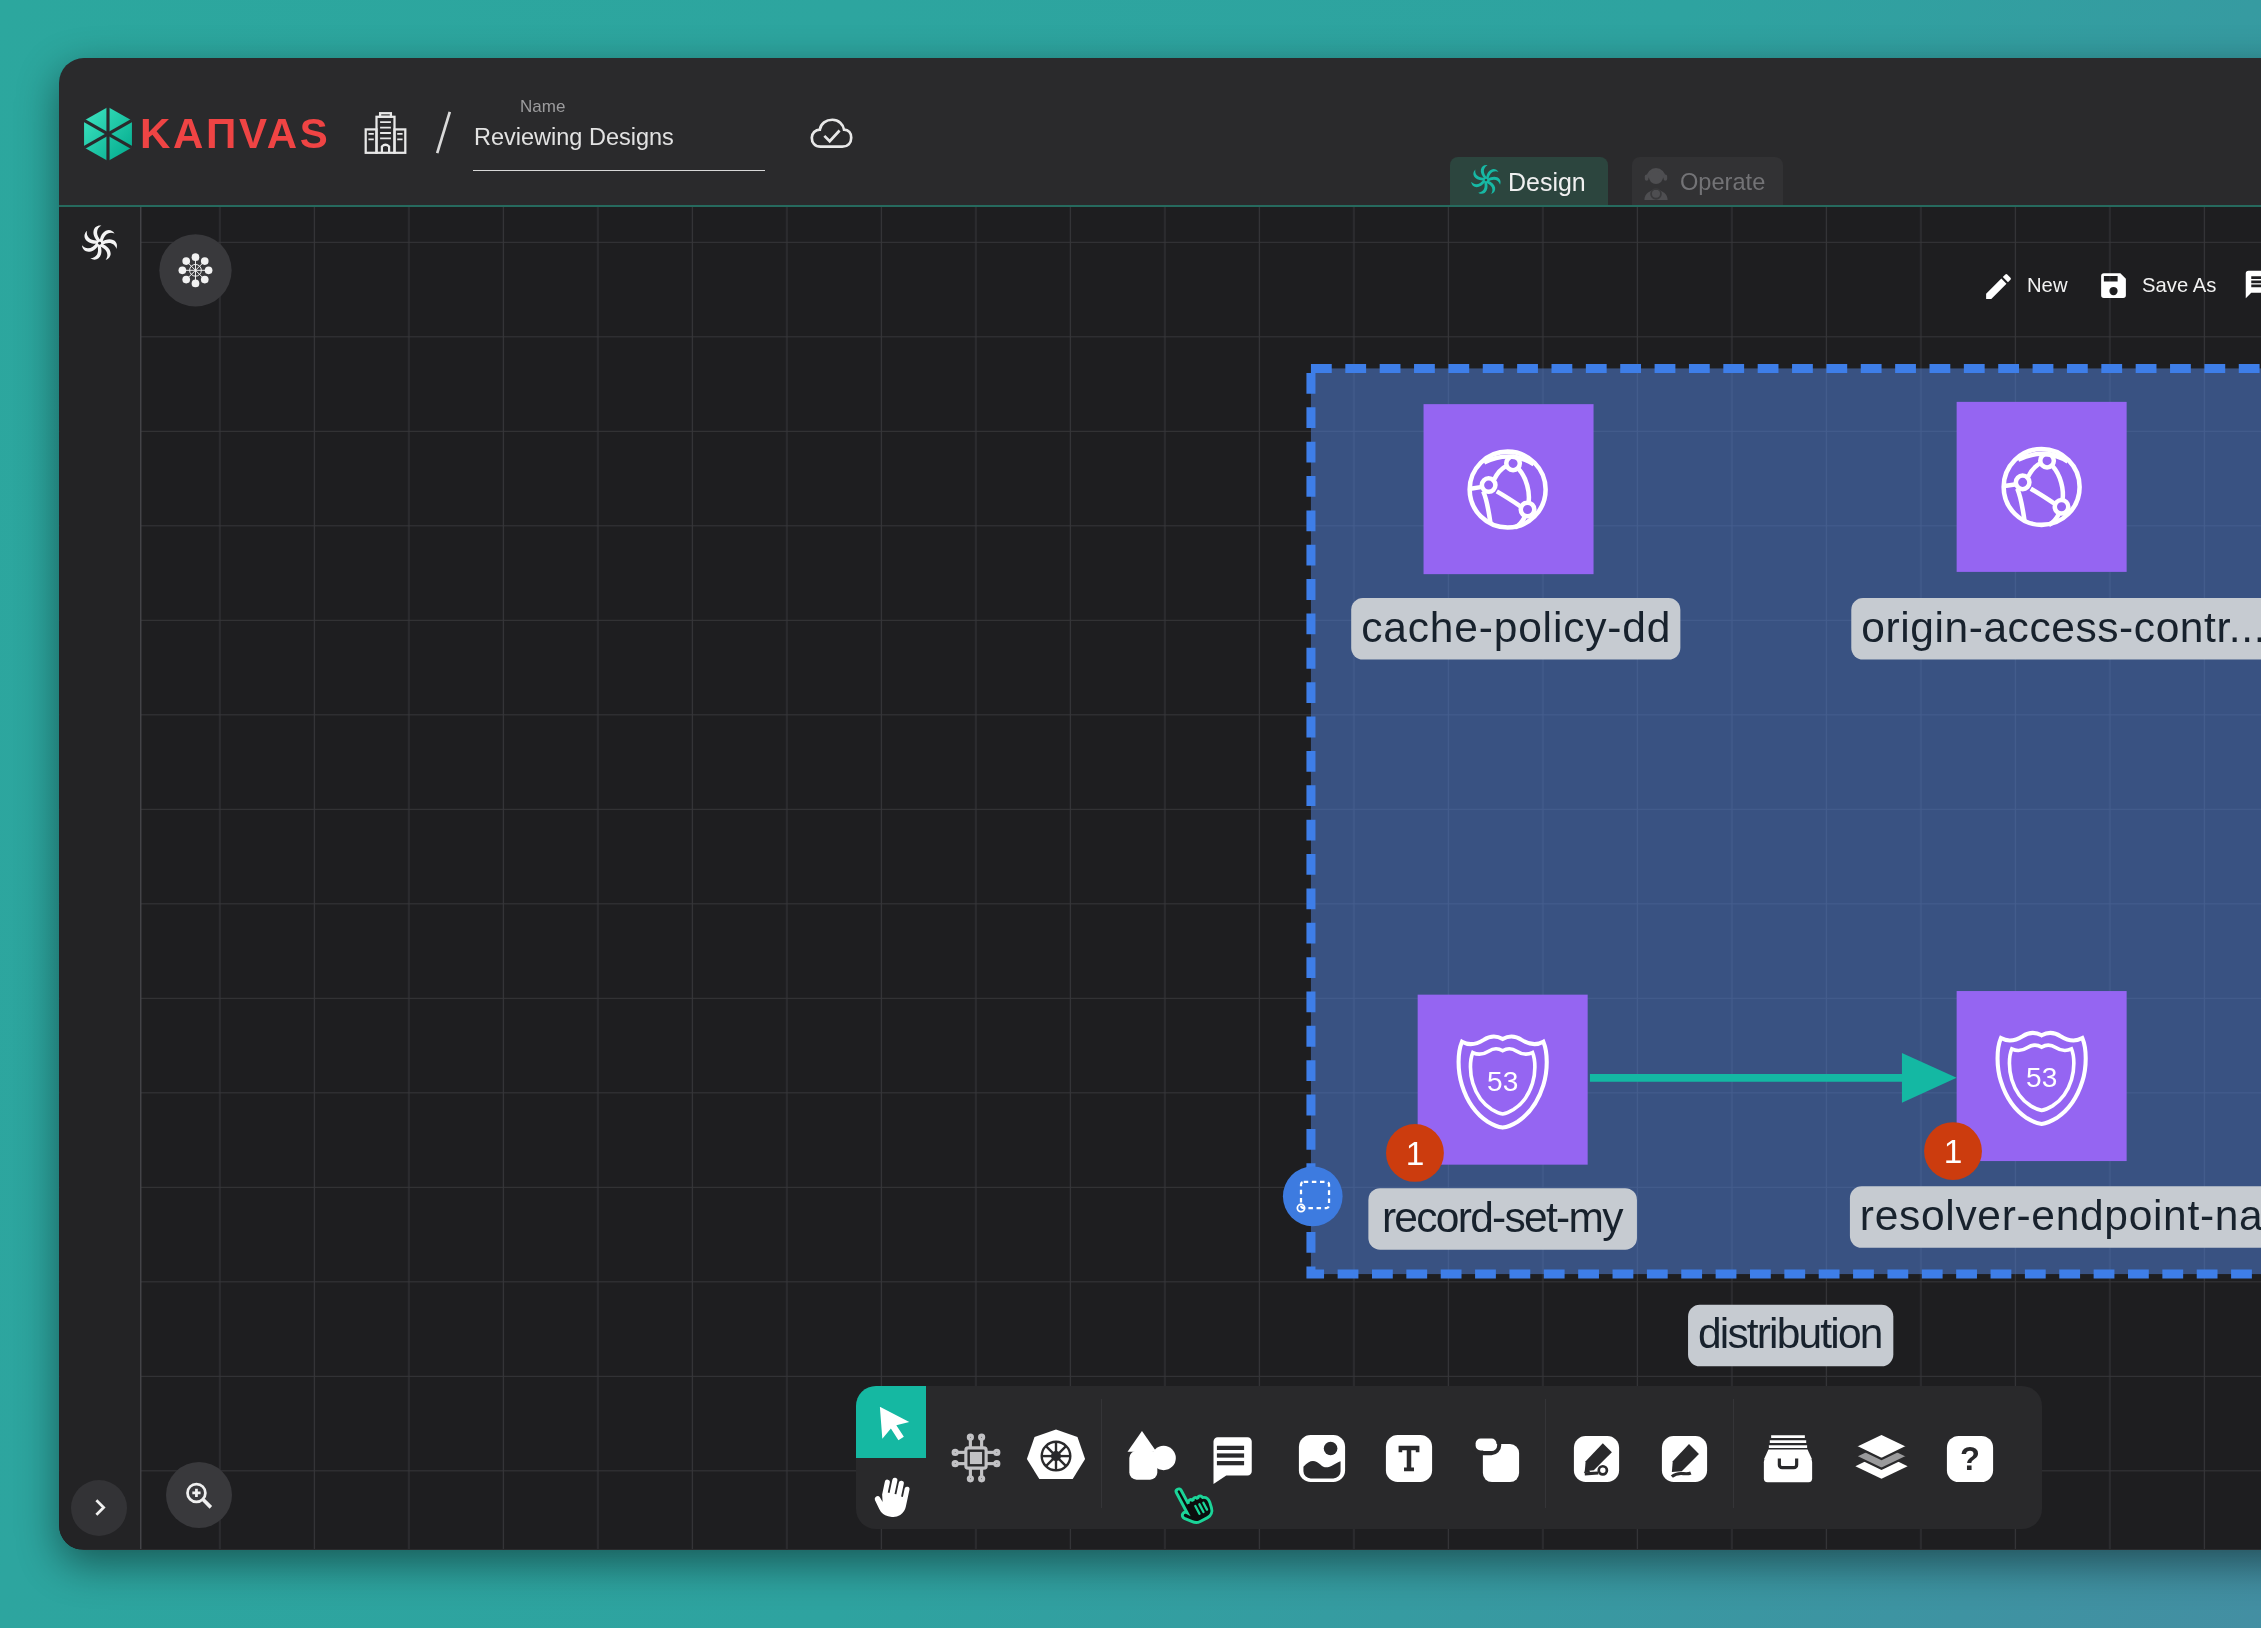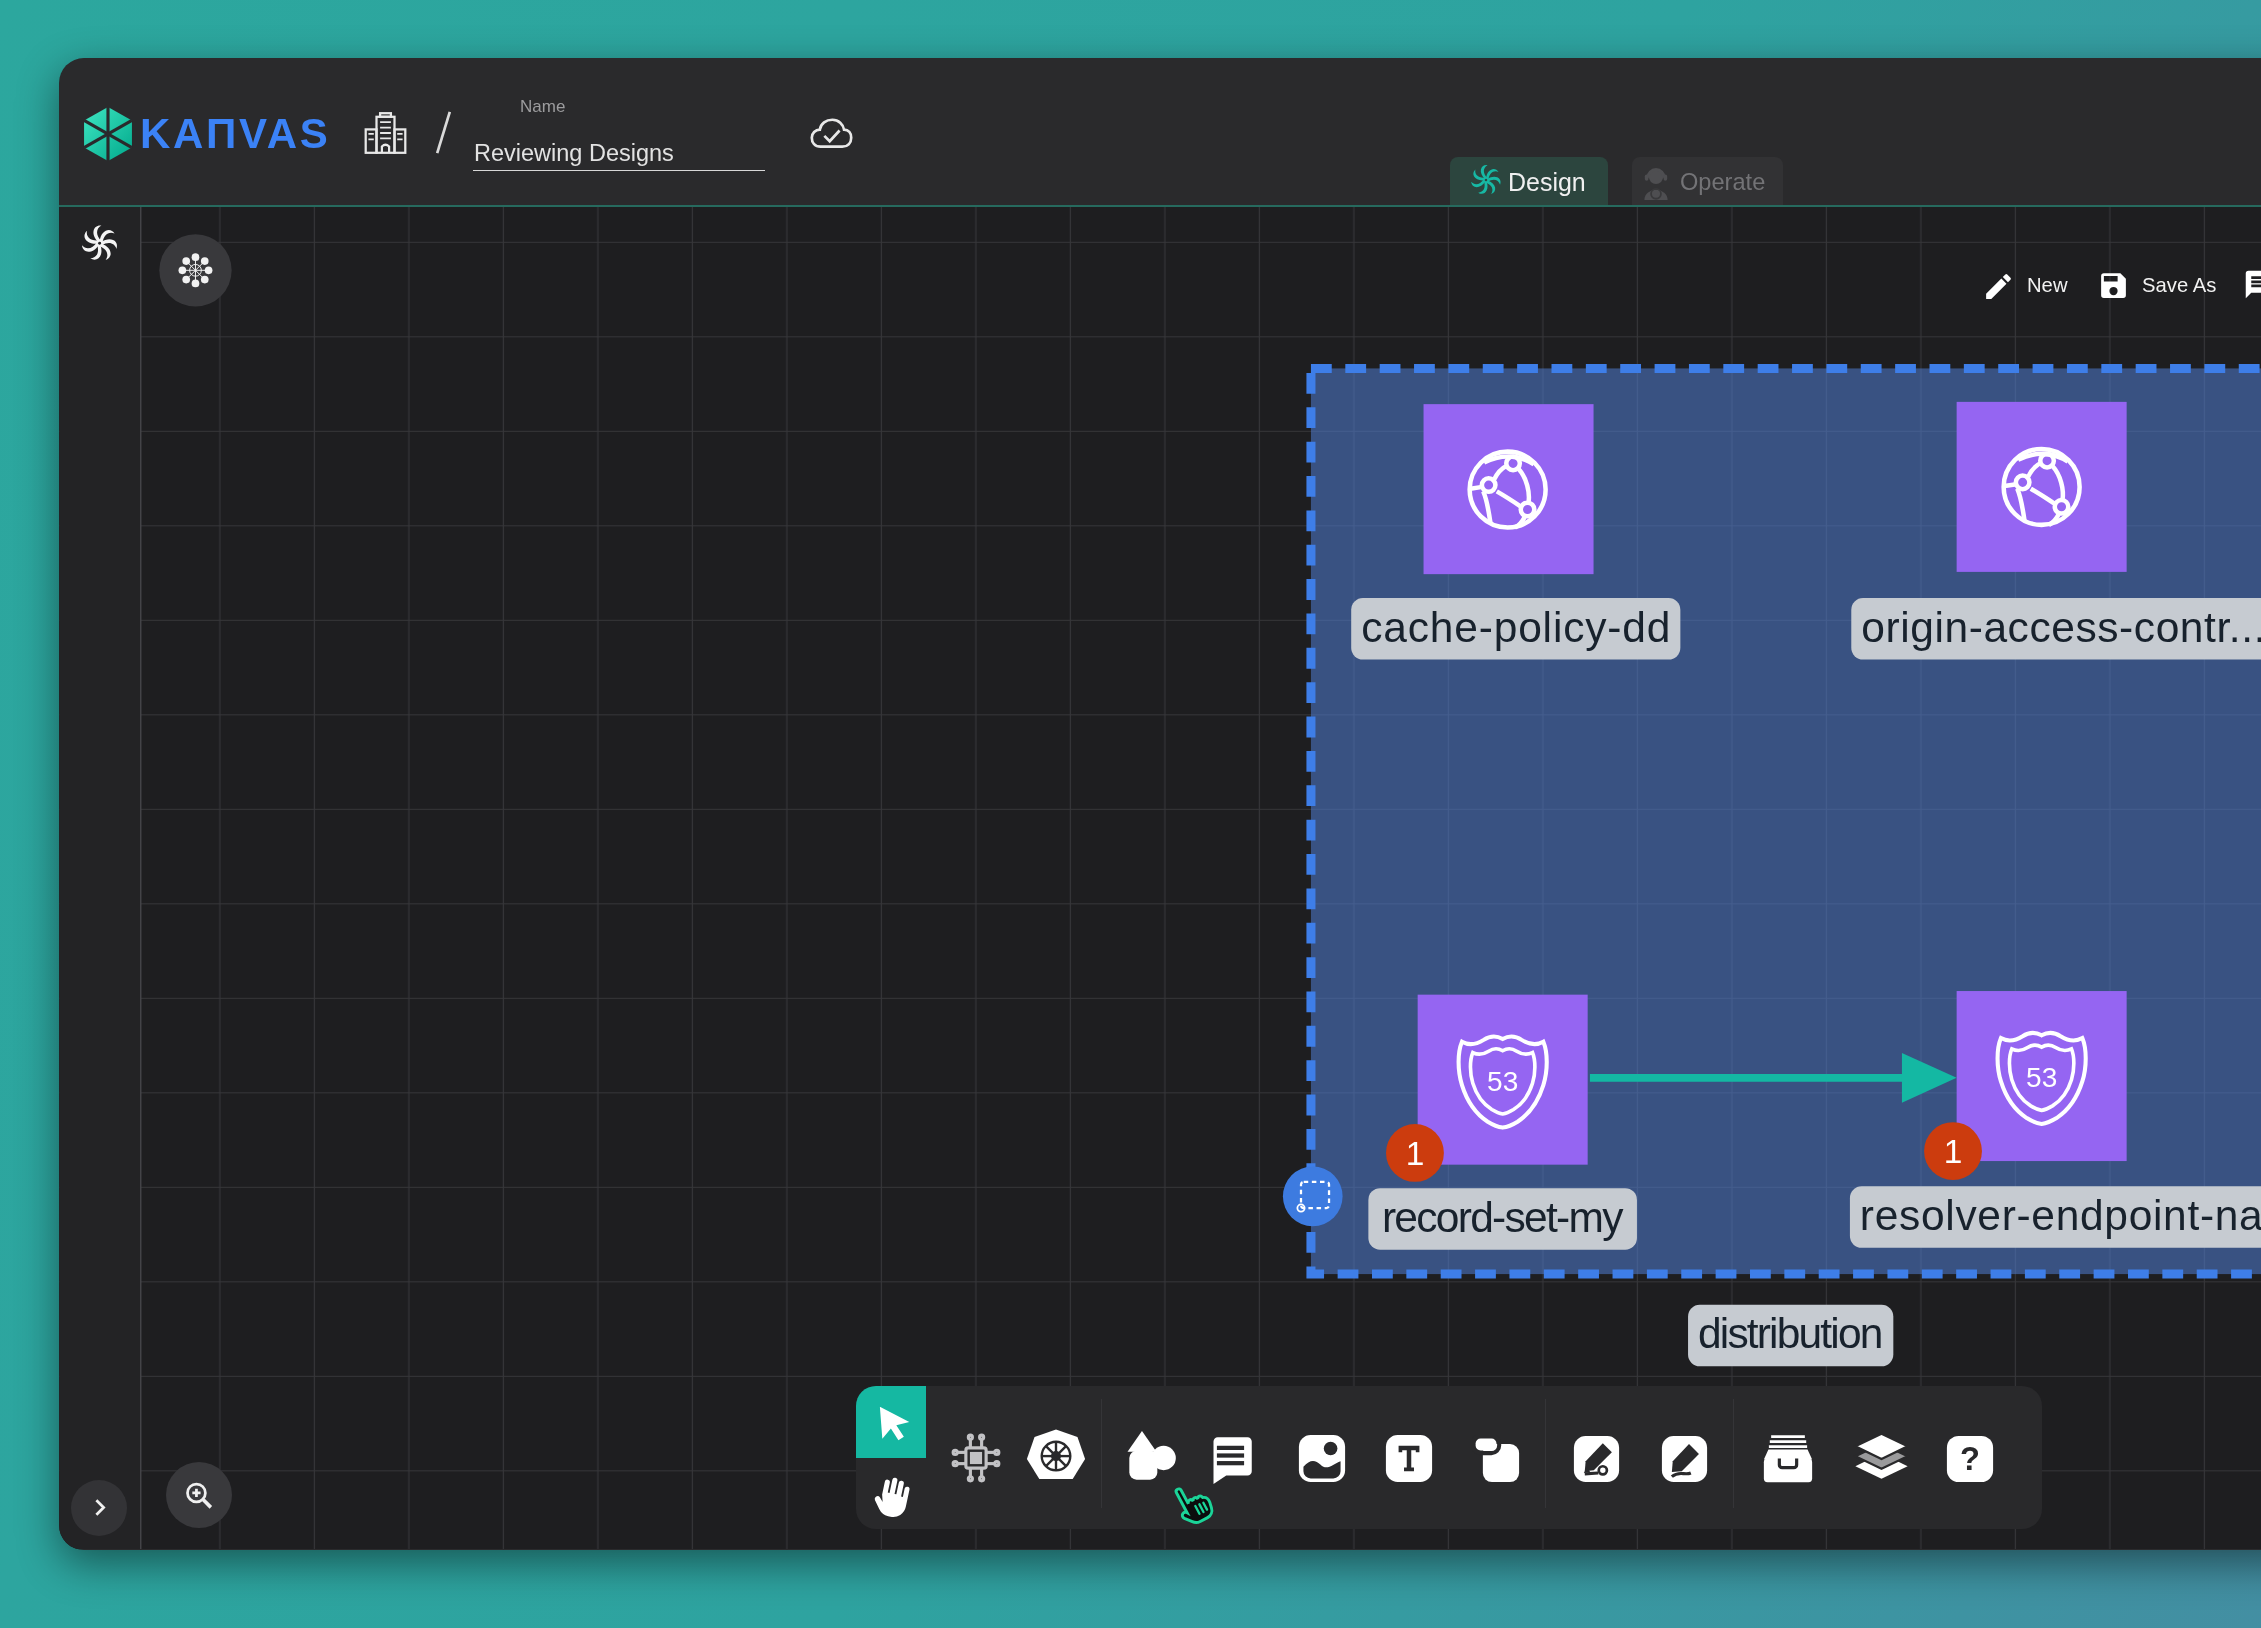--- a/index.html
+++ b/index.html
@@ -23,21 +23,21 @@
             <stop offset="1" stop-color="#00A88B"></stop>
           </linearGradient>
         </defs>
     <polygon points="57,2 110,32 110,92 57,122 4,92 4,32" fill="url(#hexg)"></polygon>
     <g stroke="#2A2A2C" stroke-width="7">
           <line x1="57" y1="2" x2="57" y2="122"></line>
       <line x1="4" y1="32" x2="110" y2="92"></line>
           <line x1="110" y1="32" x2="4" y2="92"></line>
         </g>
   </svg>
-  <div class="abs" style="left:81px;top:52px;width:244px;color:#3b82f6;font-size:42px;font-weight:bold;letter-spacing:2.7px;">KAΠVAS</div>
+  <div class="abs" style="left:81px;top:52px;width:244px;color:#ef4444;font-size:42px;font-weight:bold;letter-spacing:2.7px;">KAΠVAS</div>
   <svg class="abs" style="left:304px;top:54px" width="45" height="42" viewBox="0 0 100 92" fill="none" stroke="#E8E8E8">
     <rect x="30" y="10" width="40" height="80" stroke-width="5"></rect>
     <rect x="38" y="2" width="24" height="8" stroke-width="5"></rect>
     <rect x="6" y="38" width="24" height="52" stroke-width="5"></rect>
     <rect x="70" y="38" width="24" height="52" stroke-width="5"></rect>
     <g stroke-width="4">
       <line x1="38" y1="22" x2="62" y2="22"></line>
           <line x1="38" y1="34" x2="62" y2="34"></line>
       <line x1="38" y1="46" x2="62" y2="46"></line>
           <line x1="38" y1="58" x2="62" y2="58"></line>
@@ -47,21 +47,21 @@
           <line x1="76" y1="60" x2="88" y2="60"></line>
     </g>
     <path d="M42 90 L42 76 Q50 68 58 76 L58 90" stroke-width="5"></path>
   </svg>
   <div class="abs" style="left:371px;top:52px;width:27px;height:45px;">
     <svg width="27" height="45" viewBox="0 0 60 100">
           <line x1="44" y1="4" x2="16" y2="96" stroke="#DADADA" stroke-width="6"></line>
         </svg>
   </div>
   <div class="abs" style="left:415px;top:39px;color:#9C9C9E;font-size:17px;margin-left:46px;">Name</div>
-  <div class="abs" style="left:415px;top:66px;color:#E2E2E2;font-size:23.5px;margin-top:16px;">Reviewing Designs</div>
+  <div class="abs" style="left:415px;top:66px;color:#E2E2E2;font-size:23.5px;">Reviewing Designs</div>
   <div class="abs" style="left:414px;top:112px;width:292px;height:1.4px;background:#D8D8D8;"></div>
   <svg class="abs" style="left:751px;top:59px" width="43" height="36" viewBox="0 0 96 80" fill="none">
     <path d="M24 66 C10 66 4 56 4 46 C4 36 12 28 22 28 C24 14 36 6 50 6 C64 6 74 16 76 28 C86 28 92 36 92 46 C92 58 84 66 72 66 Z" stroke="#E8E8E8" stroke-width="6"></path>
     <path d="M32 42 L44 54 L66 30" stroke="#E8E8E8" stroke-width="6"></path>
   </svg>
   
   
   
   
   

